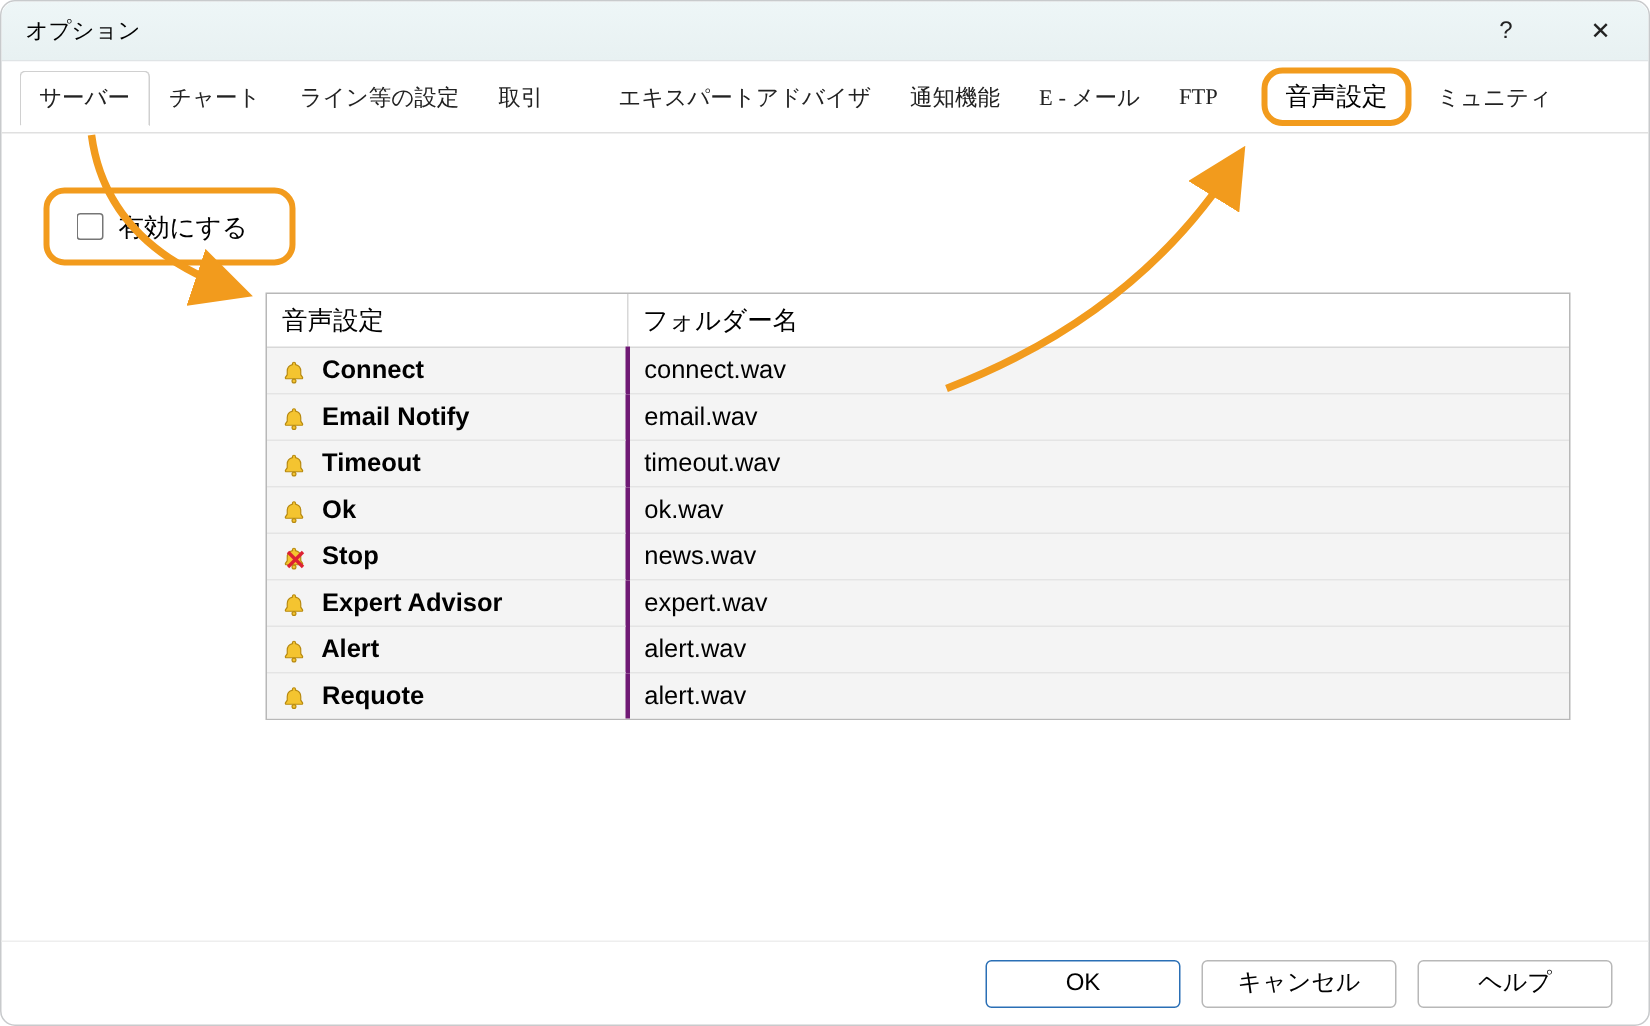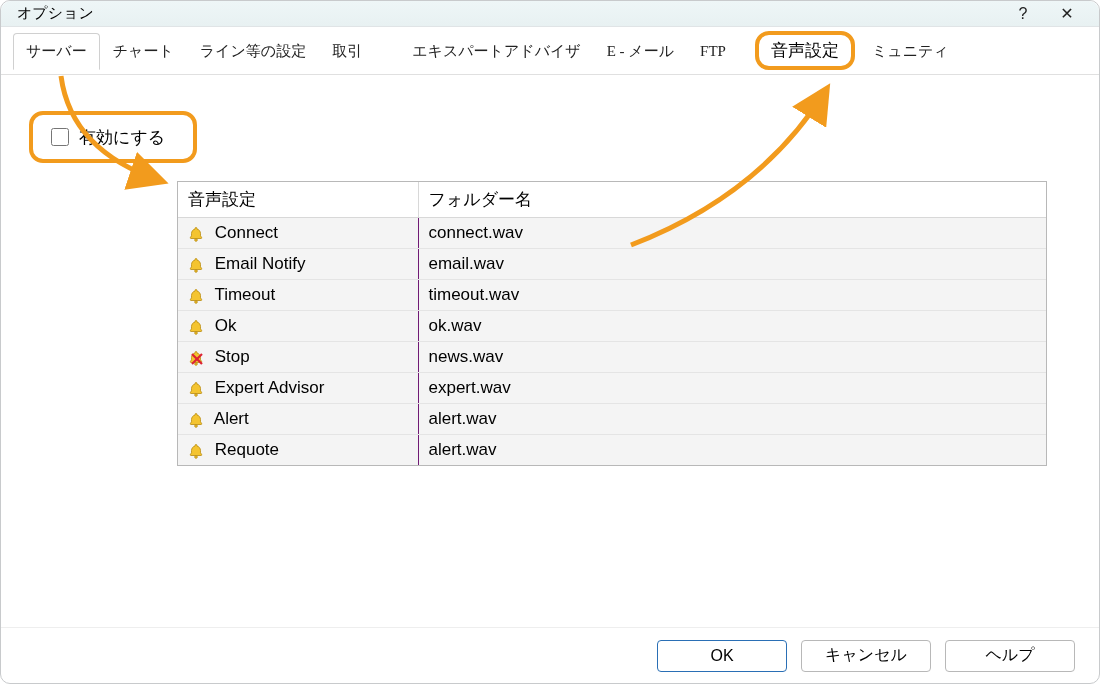--- a/index.html
+++ b/index.html
@@ -16,29 +16,30 @@
     width: 1100px;
     height: 684px;
     border: 1px solid #c8cacc;
     border-radius: 10px;
     background: #fff;
     display: flex;
     flex-direction: column;
     position: relative;
   }
   .titlebar {
-    height: 26px;
+    height: 40px;
     display: flex;
     align-items: center;
     padding: 0 10px 0 16px;
     background: linear-gradient(#eef6f7, #e8f1f2);
     border-top-left-radius: 10px;
     border-top-right-radius: 10px;
     border-bottom: 1px solid #e0e4e6;
     font-size: 15px;
+    gap: 19px;
   }
   .titlebar-title { flex: 1; }
   .titlebar-btn {
     width: 44px;
     height: 30px;
     display: flex;
     align-items: center;
     justify-content: center;
     font-size: 16px;
     color: #222;
@@ -120,22 +121,23 @@
     border-bottom: 1px solid #d8d8d8;
   }
   th:last-child { border-right: none; margin-top: 36px; }
   td {
     padding: 5px 10px;
     border-bottom: 1px solid #e4e4e4;
     background: #f4f4f4;
   }
   tr:last-child td { border-bottom: none; }
   td.col-name {
-    border-right: 1px solid #701a75;
+    border-right: 3px solid #701a75;
     width: 240px;
+    font-weight: bold;
   }
   .bell {
     display: inline-block;
     vertical-align: middle;
     margin-right: 6px;
     width: 16px;
     height: 16px;
     position: relative;
   }
   .bell svg { display: block; }
@@ -183,20 +185,21 @@
     </div>
   </div>
 
   <div class="tabs">
     <div class="tab active">サーバー</div>
     <div class="tab">チャート</div>
     <div class="tab">ライン等の設定</div>
     <div class="tab">取引</div>
     <div style="width:24px"></div>
     <div class="tab">エキスパートアドバイザ</div>
+    <div class="tab">通知機能</div>
     <div class="tab">E - メール</div>
     <div class="tab">FTP</div>
     <div style="width:12px"></div>
     <div class="tab-highlight">音声設定</div>
     <div class="tab">ミュニティ</div>
   </div>
 
   <div class="content">
 
     

